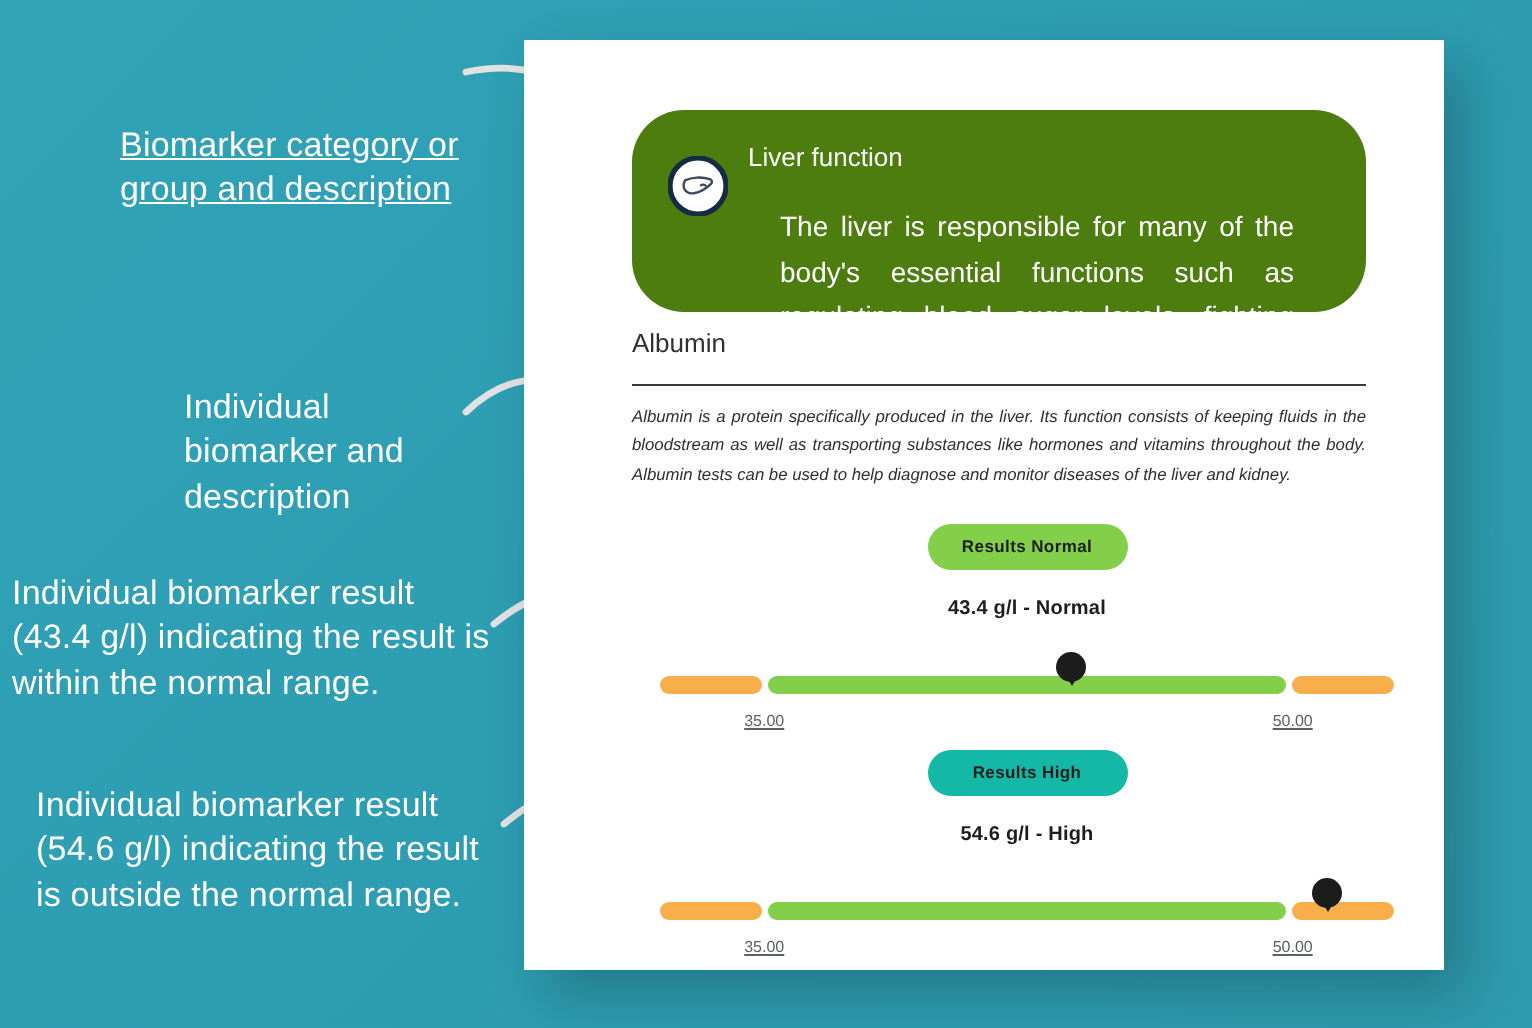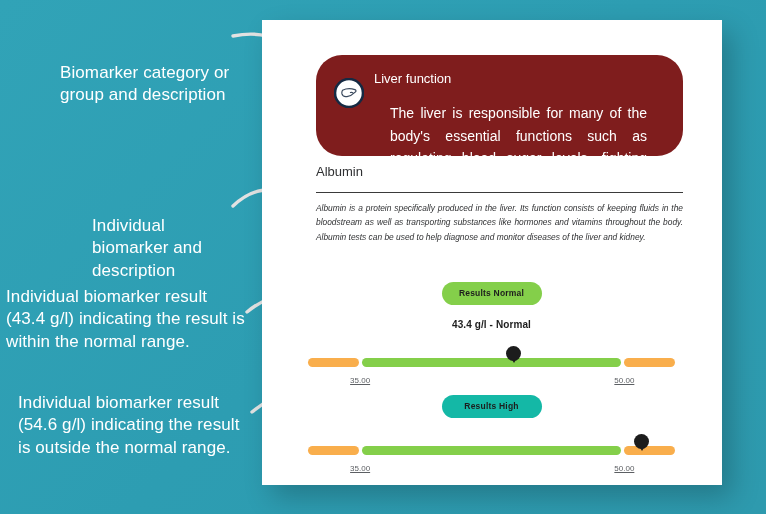--- a/index.html
+++ b/index.html
@@ -23,22 +23,22 @@
 
   
   .annot {
     position: absolute;
     color: #ffffff;
     font-size: 17px;
     line-height: 1.32;
     letter-spacing: .1px;
     white-space: pre-line;
   }
-  #annot-category { left: 60px;  top: 62px;  width: 210px; }
-  #annot-biomarker { left: 92px; top: 193px; width: 150px; margin-top: 22px; }
+  #annot-category { left: 60px;  top: 62px;  width: 210px; text-decoration: underline; }
+  #annot-biomarker { left: 92px; top: 193px; width: 150px; }
   #annot-normal   { left: 6px;   top: 286px; width: 254px; }
   #annot-high     { left: 18px;  top: 392px; width: 248px; }
 
   #arrow-layer {
     position: absolute;
     inset: 0;
     pointer-events: none;
   }
 
   
@@ -52,21 +52,21 @@
     box-shadow: 10px 12px 26px rgba(0,0,0,0.22);
   }
 
   
   #category-card {
     position: absolute;
     left: 54px;
     top: 35px;
     width: 367px;
     height: 101px;
-    background: #7f1d1d;
+    background: #4d7c0f;
     border-radius: 26px;
     display: flex;
     align-items: flex-start;
     padding: 12px 16px 0 12px;
     box-sizing: border-box;
   }
   #liver-icon-wrap {
     flex: 0 0 auto;
     width: 30px;
     height: 30px;
@@ -111,21 +111,21 @@
     top: 181px;
     width: 367px;
     font-size: 8.4px;
     line-height: 1.7;
     color: #2f3032;
     text-align: justify;
     font-style: italic;
   }
 
   
-  .gauge { position: absolute; left: 46px; width: 367px; margin-top: 20px; }
+  .gauge { position: absolute; left: 68px; width: 367px; }
   #gauge-normal { top: 242px; }
   #gauge-high   { top: 355px; }
 
   .badge {
     display: block;
     margin: 0 auto;
     width: 100px;
     height: 23px;
     line-height: 23px;
     border-radius: 12px;
@@ -270,20 +270,21 @@
         <div class="marker" id="marker-normal" style="left: 56%;"></div>
       </div>
       <div class="ticks">
         <span class="tick tick-min">35.00</span>
         <span class="tick tick-max">50.00</span>
       </div>
     </div>
 
     <div class="gauge" id="gauge-high">
       <div class="badge high">Results High</div>
+      <div class="reading">54.6 g/l -  High</div>
       <div class="bar-wrap">
         <div class="bar">
           <div class="seg seg-low" style="background: rgb(249, 174, 76); flex: 0 0 13.9%;"></div>
           <div class="seg seg-mid" style="background: rgb(132, 207, 74);"></div>
           <div class="seg seg-high" style="background: rgb(249, 174, 76); flex: 0 0 13.9%;"></div>
         </div>
         <div class="marker" id="marker-high" style="left: 91%;"></div>
       </div>
       <div class="ticks">
         <span class="tick tick-min">35.00</span>

